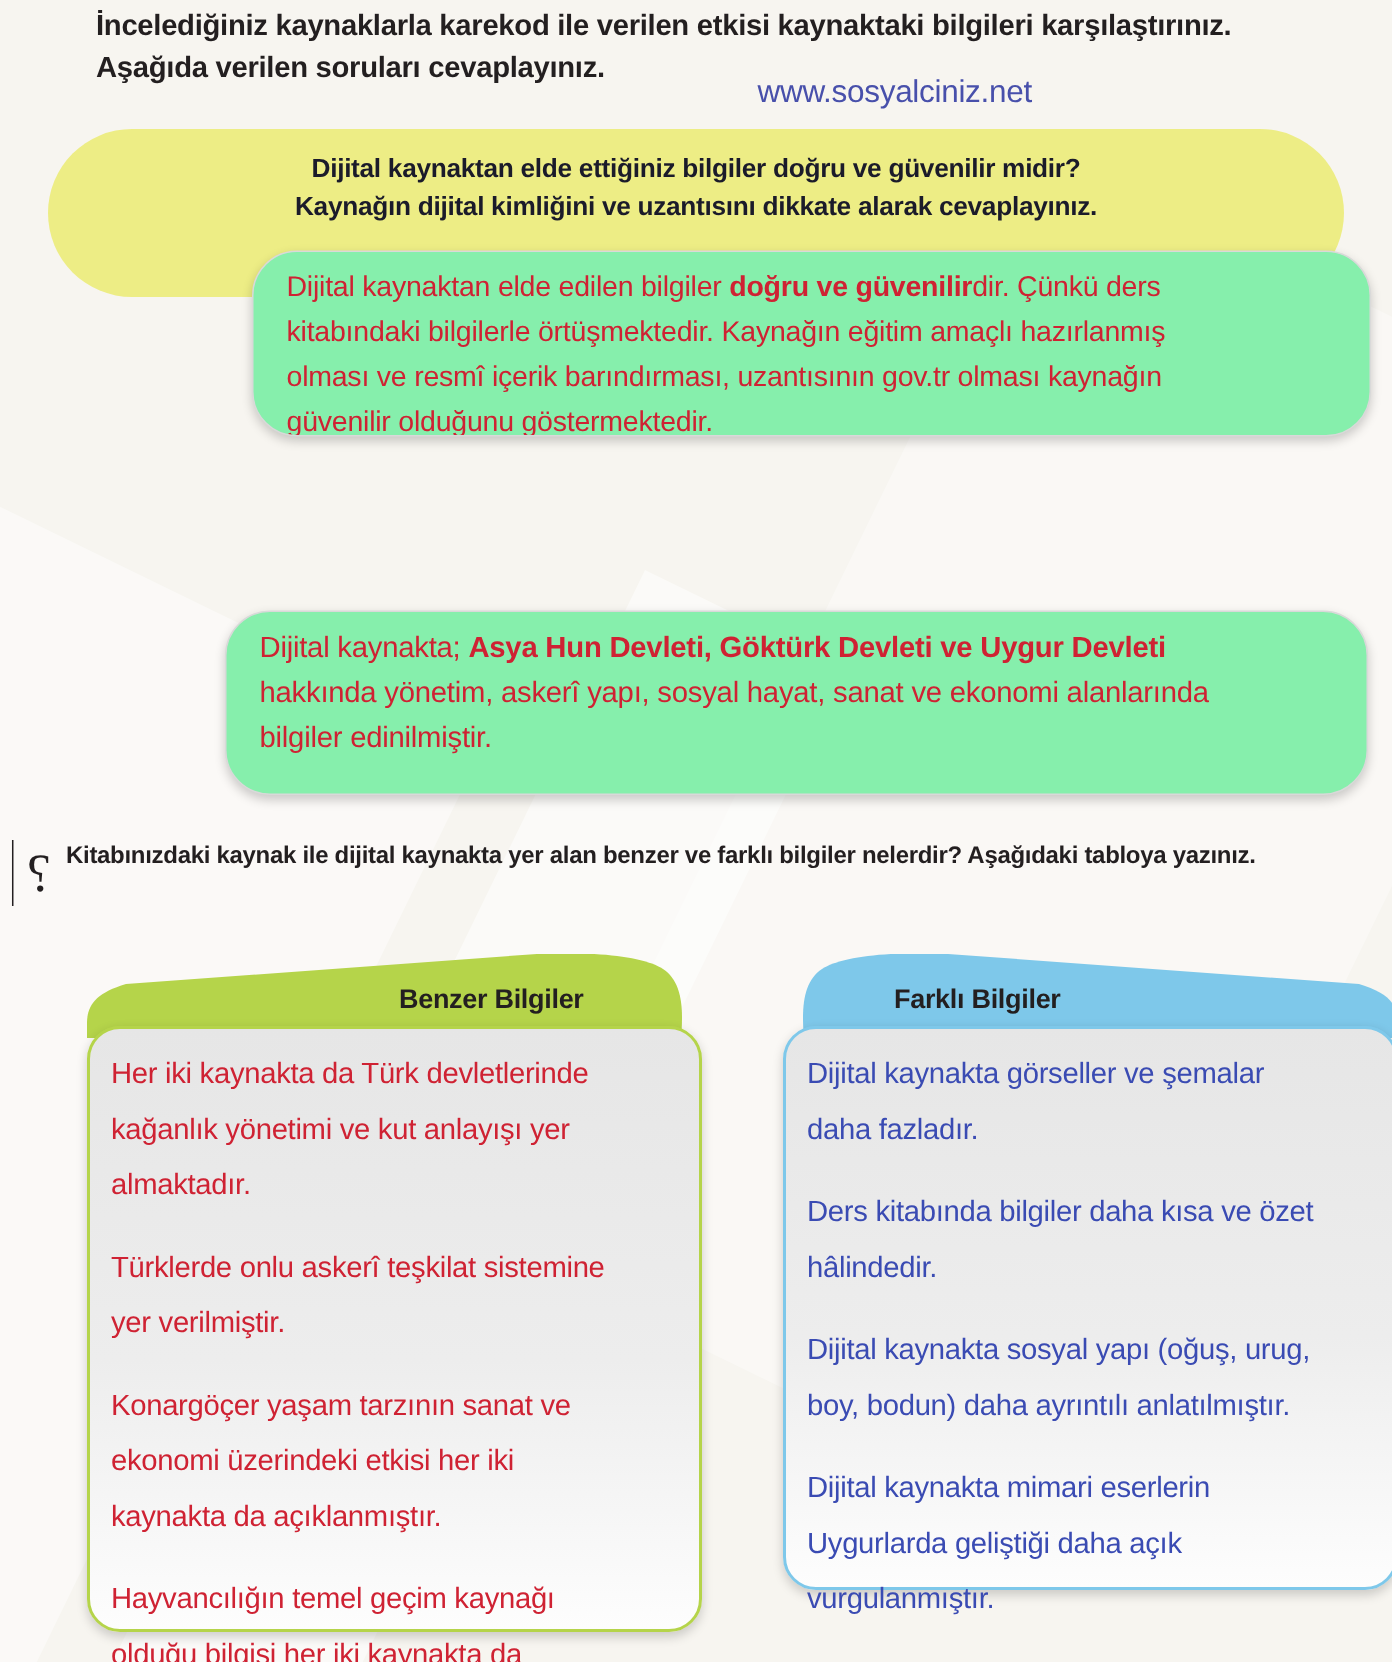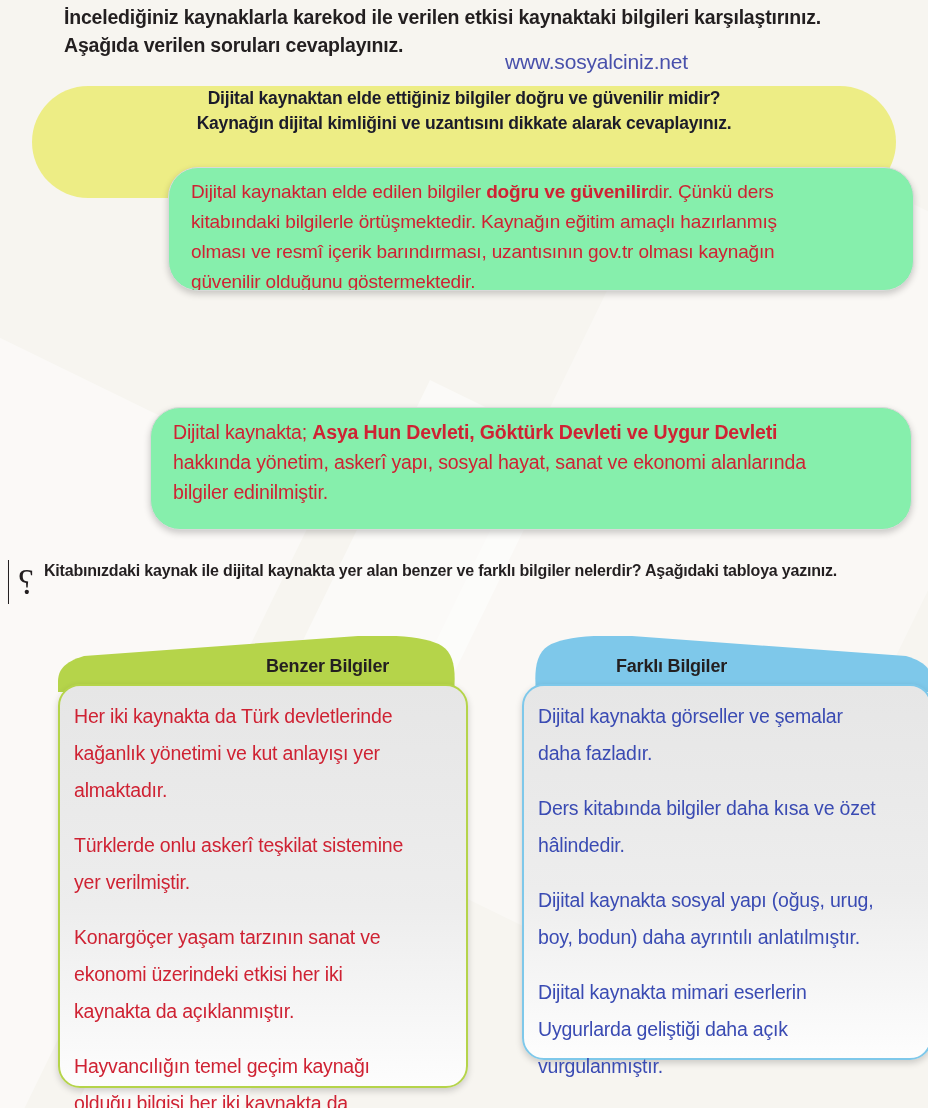--- a/index.html
+++ b/index.html
@@ -80,21 +80,21 @@
     font-weight: bold;
     color: #1b1b2a;
     line-height: 1.45;
     letter-spacing: -0.2px;
   }
   .qbox-yellow {
     left: 32px; top: 86px;
     width: 864px; height: 112px;
     background: #eded85;
   }
-  .qbox-yellow .qtext { }
+  .qbox-yellow .qtext { padding-top: 14px; }
   .qbox-blue {
     left: 32px; top: 335px;
     width: 866px; height: 100px;
     background: #aadcf5;
   }
   .qbox-blue .qtext { padding-top: 24px; }
 
   
   .acard {
     position: absolute;
@@ -187,21 +187,21 @@
   .banner-label {
     position: absolute;
     top: 20px;
     font-size: 18px;
     font-weight: bold;
     color: #231f20;
     letter-spacing: -0.2px;
     white-space: nowrap;
   }
   .banner-left  .banner-label { left: 208px; }
-  .banner-right .banner-label { left: 74px; margin-left: 20px; }
+  .banner-right .banner-label { left: 74px; }
 
   .tcard {
     position: relative;
     border-radius: 22px;
     background: linear-gradient(180deg,#e6e6e6 0%, #ededed 55%, #fdfdfd 100%);
     box-sizing: border-box;
     box-shadow: 0 3px 7px rgba(0,0,0,.18);
     overflow: visible;
   }
   .tcard-left  { height: 404px; border: 2px solid #b5d44a; }

